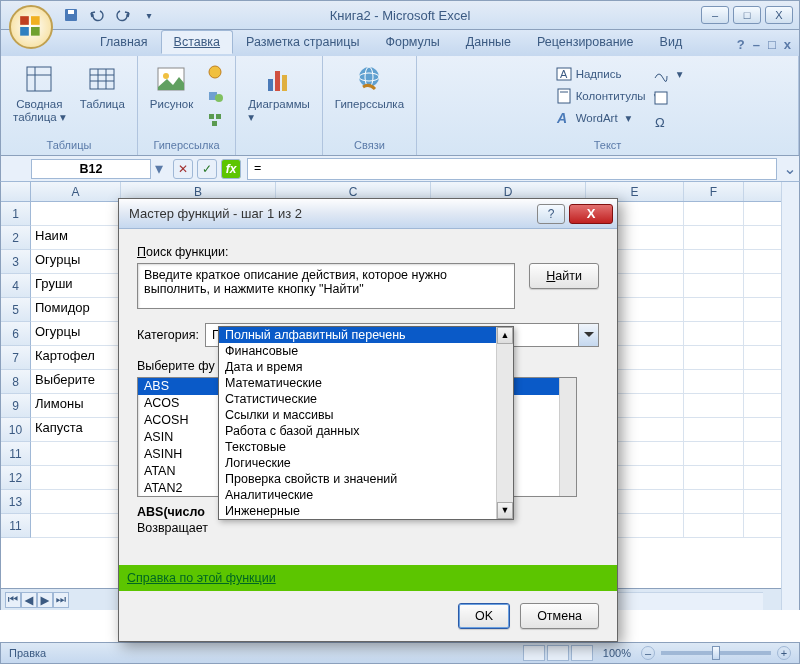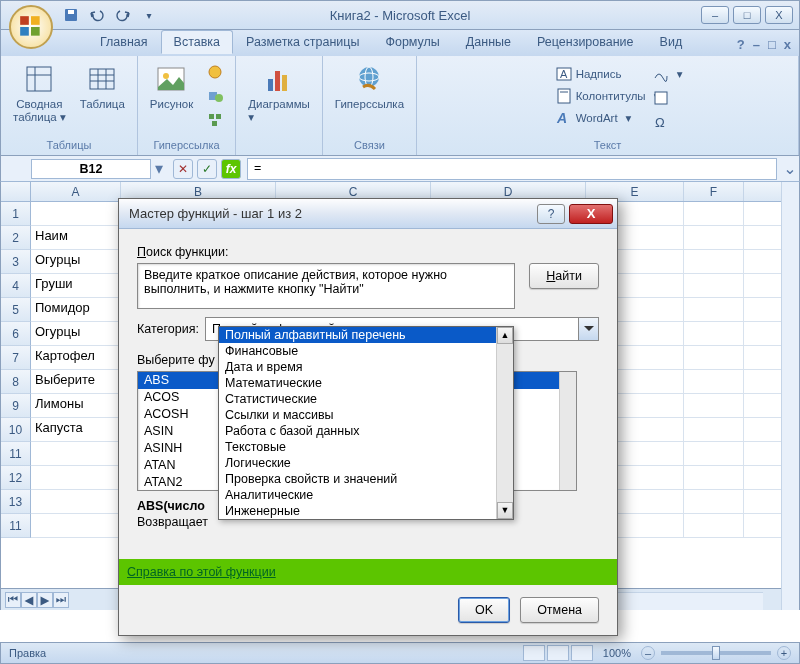--- a/index.html
+++ b/index.html
@@ -11,21 +11,21 @@
   .office-btn svg { width: 26px; height: 26px; }
   .qat { margin-left: 60px; display: flex; gap: 6px; align-items:center; }
   .qat-item { width: 20px; height: 20px; display:flex; align-items:center; justify-content:center; cursor:pointer; }
   .app-title { position:absolute; left:50%; transform:translateX(-50%); font-size:13px; color:#3b5a82; font-weight:400; }
   .win-controls { position:absolute; right:6px; display:flex; gap:4px; }
   .win-btn { width: 28px; height: 18px; border: 1px solid #7a95b8; border-radius: 3px; background: linear-gradient(#f5faff,#d0e0f0); display:flex; align-items:center; justify-content:center; cursor:pointer; font-size:11px; color:#3b5a82; }
   
   
   .ribbon-tabs { height: 26px; background: linear-gradient(#dce8f7,#c5d8ef); display:flex; align-items:flex-start; padding-left: 86px; border-left:1px solid #8ba0bc; border-right:1px solid #8ba0bc; position:relative;}
   .tab { padding: 4px 12px; font-size: 12.5px; color: #3b5a82; cursor:pointer; border:1px solid transparent; border-bottom:none; }
-  .tab.active { background: #e8f0fa; border:1px solid #a0b8d6; border-bottom:1px solid #e8f0fa; border-radius: 3px 3px 0 0; font-weight:500; }
+  .tab.active { background: #e8f0fa; border:1px solid #a0b8d6; border-bottom:1px solid #e8f0fa; border-radius: 3px 3px 0 0; font-weight:500;text-decoration:underline; }
   .mini-controls { position:absolute; right:8px; bottom:4px; display:flex; gap:8px; }
   .mini-controls span { color:#5a7aa8; font-size:13px; cursor:pointer; font-weight:bold;}
   
   
   .ribbon { height: 100px; background: linear-gradient(#e8f0fa,#d5e5f5); border: 1px solid #8ba0bc; border-top:none; display:flex; }
   .rgroup { border-right: 1px solid #b0c4de; padding: 4px 8px 2px 8px; display:flex; flex-direction:column; align-items:center; justify-content:space-between; }
   .rgroup-content { display:flex; gap:6px; align-items:flex-start; flex:1; }
   .rgroup-label { font-size:11px; color:#5a7aa8; text-align:center; padding:2px 0; }
   .rbtn { display:flex; flex-direction:column; align-items:center; gap:2px; padding:2px 4px; cursor:pointer; font-size:11.5px; color:#3b5a82; }
   .rbtn-icon { width: 34px; height: 34px; display:flex; align-items:center; justify-content:center; }
@@ -70,21 +70,21 @@
   
   .dialog { position:absolute; left:118px; top:198px; width:500px; background:#f0f0f0; border:1px solid #666; box-shadow:4px 4px 14px rgba(0,0,0,0.4); z-index:100;}
   .dialog-title { height:30px; background:linear-gradient(#fdfdfe,#e0e8f4,#c5d8ef); display:flex; align-items:center; justify-content:space-between; padding:0 4px 0 10px; border-bottom:1px solid #a0b8d6;}
   .dialog-title-text { font-size:13px; color:#333; }
   .dialog-title-btns { display:flex; gap:4px;}
   .dlg-help { width:28px; height:20px; border:1px solid #888; border-radius:3px; background:linear-gradient(#f5faff,#d0e0f0); text-align:center; font-size:12px; cursor:pointer; line-height:18px; color:#3b5a82;}
   .dlg-close { width:44px; height:20px; background:linear-gradient(#e27070,#c02020); border:1px solid #801010; border-radius:3px; color:#fff; text-align:center; font-size:13px; line-height:17px; cursor:pointer; font-weight:bold;}
   .dialog-body { padding:16px 18px 12px 18px; font-size:12.5px; color:#000; }
   .dlabel { margin-bottom:4px; }
   .dlabel .u { text-decoration:underline;}
-  .search-row { display:flex; gap:14px; margin-bottom:8px;}
+  .search-row { display:flex; gap:14px; margin-bottom:14px;}
   .search-box { flex:1; height:46px; border:1px solid #888; background:#fff; padding:4px 6px; font-size:12.5px; box-shadow:inset 1px 1px 2px rgba(0,0,0,0.15);}
   .dlg-btn { height:26px; padding:0 16px; border:1px solid #888; border-radius:3px; background:linear-gradient(#fdfdfd,#e4e4e4); cursor:pointer; font-size:12.5px; box-shadow:0 1px 1px rgba(0,0,0,0.15);}
   .cat-row { display:flex; align-items:center; gap:6px; margin-bottom:12px; position:relative;}
   .combo { flex:1; height:24px; border:1px solid #888; background:#fff; display:flex; align-items:center; justify-content:space-between; padding:0 0 0 6px; font-size:12.5px;}
   .combo-arrow { width:20px; height:22px; border-left:1px solid #888; background:linear-gradient(#f0f5fb,#c5d8ef); display:flex; align-items:center; justify-content:center; cursor:pointer;}
   .combo-arrow::after { content:''; border:5px solid transparent; border-top-color:#333; margin-top:4px;}
   
   .dropdown { position:absolute; left:218px; top:326px; width:296px; background:#fff; border:1px solid #666; z-index:200; box-shadow:2px 2px 6px rgba(0,0,0,0.3);}
   .dd-inner { display:flex; }
   .dd-list { flex:1; }

